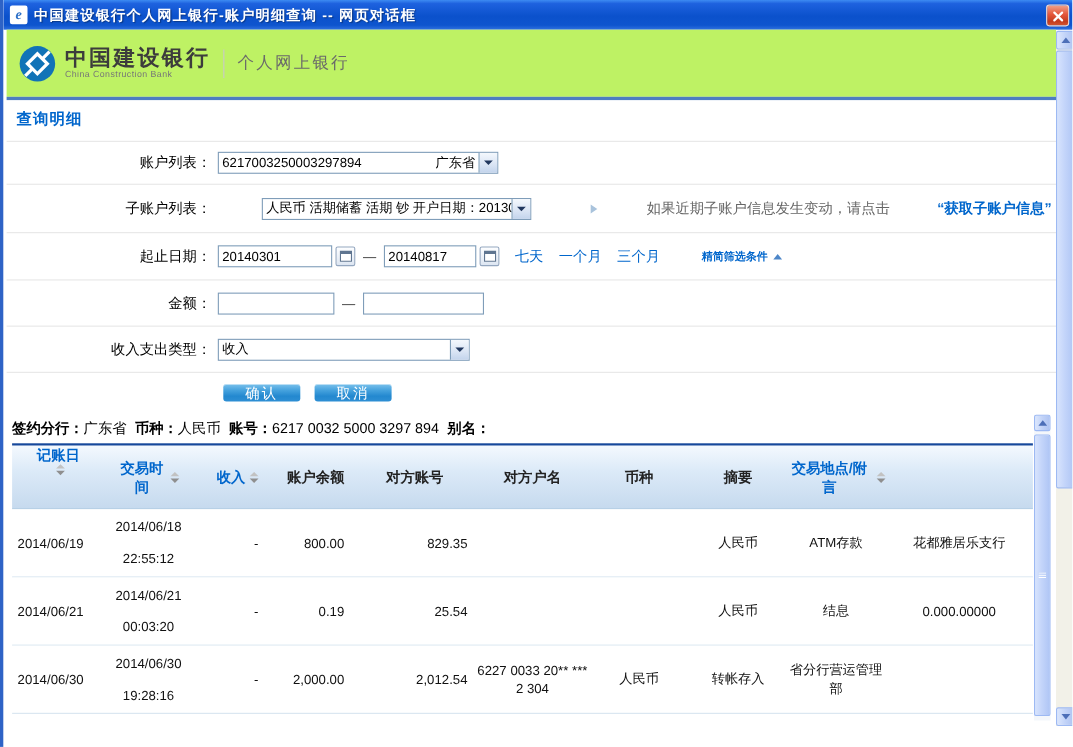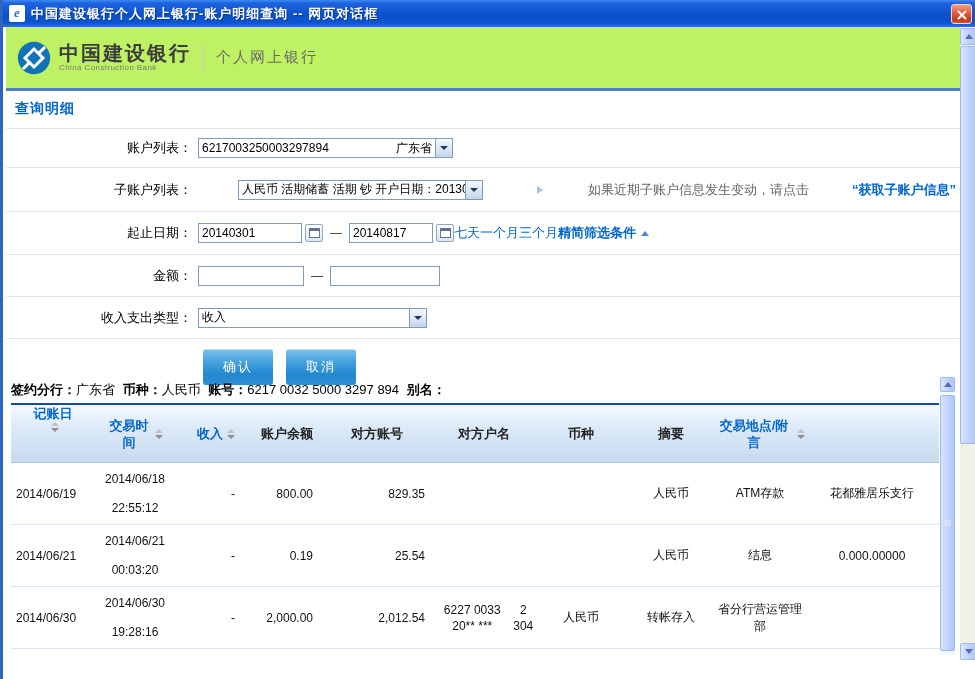--- a/index.html
+++ b/index.html
@@ -50,27 +50,27 @@
   .dd-tri { width:0; height:0; border-left:4px solid transparent; border-right:4px solid transparent; border-top:4px solid #21375E; }
   .xp-input { height:20px; border:1px solid #7F9DB9; background:#fff; font-size:12px; padding:0 3px;
     font-family:"Liberation Sans","DejaVu Sans",sans-serif; }
   .cal-btn { width:18px; height:18px; margin-left:3px; border:1px solid #94A7C0; border-radius:2px; cursor:pointer;
     background:linear-gradient(180deg,#FDFEFF,#DDE6F2); display:inline-flex; align-items:center; justify-content:center; }
   .cal-glyph { width:11px; height:10px; border:1px solid #5F7590; border-top:3px solid #5F7590; background:#fff; }
   .dash { margin:0 7px; color:#333; }
   .hint-arrow { width:0; height:0; border-top:4px solid transparent; border-bottom:4px solid transparent; border-left:6px solid #A9C3DC; margin:0 5px 0 14px; }
   .hint-text { color:#666; font-size:13px; }
   .hint-link { color:#0066CC; font-size:13px; font-weight:bold; margin-left:3px; cursor:pointer; }
-  .quick-link { color:#0066CC; font-size:13px; cursor:pointer; }
-  .collapse-link { color:#0066CC; font-size:13px; font-weight:bold; cursor:pointer; display:inline-flex; align-items:center; }
+  .quick-link { color:#0066CC; font-size:13px; margin-left:14px; cursor:pointer; }
+  .collapse-link { color:#0066CC; font-size:10px; font-weight:bold; margin-left:38px; cursor:pointer; display:inline-flex; align-items:center; }
   .up-tri { width:0; height:0; border-left:4px solid transparent; border-right:4px solid transparent; border-bottom:5px solid #4D86C8; margin-left:5px; }
 
   
   .btn-row { position:absolute; left:200px; top:349px; display:flex; }
-  .xp-btn { width:70px; height:36px; border:none; border-radius:3px; color:#fff; font-size:13px; cursor:pointer;
+  .xp-btn { width:70px; height:16px; border:none; border-radius:3px; color:#fff; font-size:13px; cursor:pointer;
     font-family:Liberation Mono, monospace; letter-spacing:2px;
     background:linear-gradient(180deg,#7CC2EC 0%,#47A3DE 35%,#2388CF 70%,#2E8FD4 100%);
     box-shadow:inset 0 1px 0 rgba(255,255,255,.5); }
   .xp-btn + .xp-btn { margin-left:13px; }
 
   
   .acct-line { position:absolute; left:8px; top:381px; font-size:13px; color:#000; }
   .acct-line b { font-weight:bold; }
   .acct-line span { margin-right:4px; }
 
@@ -89,21 +89,21 @@
   .sort { display:inline-block; margin-left:4px; vertical-align:middle; }
   .sort i { display:block; width:0; height:0; border-left:4px solid transparent; border-right:4px solid transparent; }
   .sort .up { border-bottom:4px solid #C2C2C2; margin-bottom:2px; }
   .sort .down { border-top:4px solid #8F8F8F; }
   .trow { height:62px; border-bottom:1px solid #D8E5F0; background:#fff; }
   .cell { display:flex; align-items:center; font-size:12px; color:#111;text-align:center; }
   .cell.c1 { padding-left:5px; }
   .cell.center { justify-content:center; text-align:center; }
   .cell.right { justify-content:flex-end; padding-right:8px; }
   .cell.two-line { flex-direction:column; justify-content:space-between; padding:9px 0; text-align:center; }
-  .cell.stack { justify-content:center; line-height:16px; text-align:center; }
+  .cell.stack { flex-direction:column; justify-content:center; line-height:16px; text-align:center; }
 
   
   .sb { position:absolute; }
   .sb-inner { left:937px; top:377px; width:15px; height:278px; background:#F4F7FB; }
   .sb-outer { left:957px; top:28px; width:17px; height:632px; background:#F2F1E8; }
   .sb-btn { position:absolute; left:0; width:100%; border:1px solid #9DB9F3; border-radius:2px;
     background:linear-gradient(90deg,#DCE7FD 0%,#C2D3F8 50%,#AFC4F2 100%);
     display:flex; align-items:center; justify-content:center; }
   .sb-inner .sb-btn { height:15px; }
   .sb-outer .sb-btn { height:17px; }

